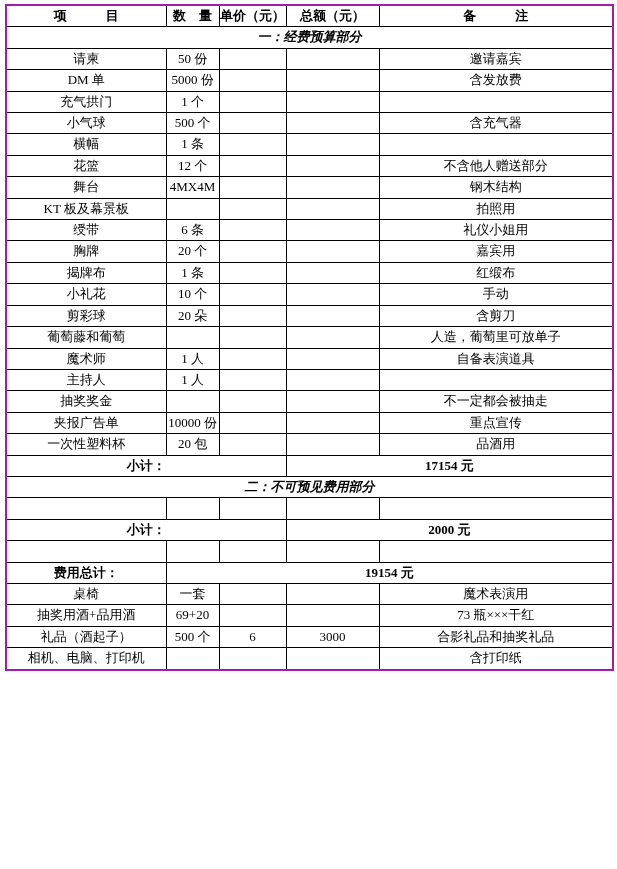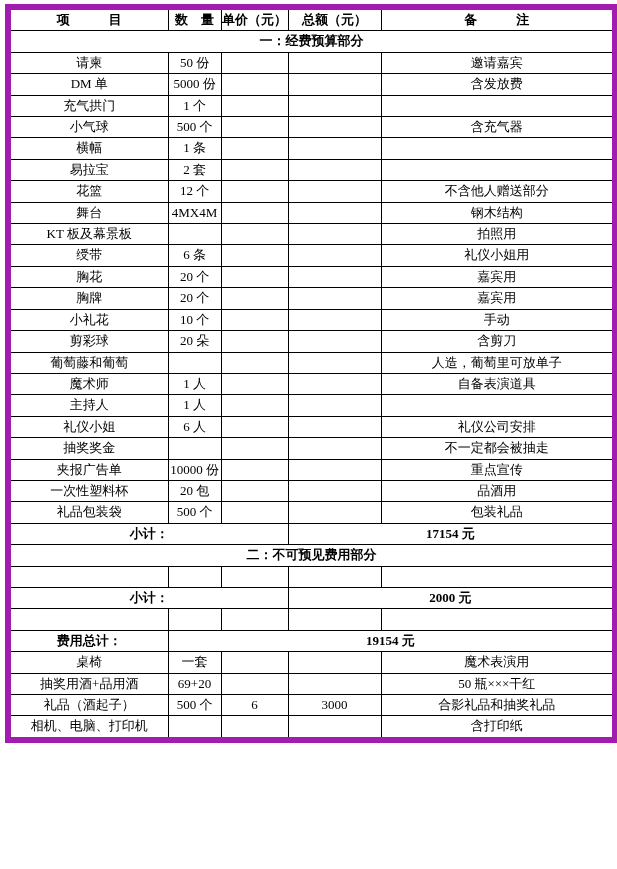--- a/index.html
+++ b/index.html
@@ -12,37 +12,37 @@
     height: 869px;
     overflow: hidden;
     font-family: "Liberation Serif", "DejaVu Serif", serif;
     color: #000000;
   }
   table.budget {
     border-collapse: collapse;
     table-layout: fixed;
     width: 607px;
     margin: 4px 0 0 5px;
-    border: 6px solid #a21caf;
+    border: 2px solid #a21caf;
   }
   table.budget th,
   table.budget td {
     border: 1px solid #000000;
     text-align: center;
     vertical-align: middle;
     font-size: 13px;
     height: 20.4px;
     line-height: 20.4px;
     padding: 0;
     white-space: nowrap;
     overflow: hidden;
     color: #000000;
   }
   table.budget th { font-weight: bold; }
-  tr.section-row td { font-weight: bold; }
+  tr.section-row td { font-weight: bold; font-style: italic; }
   tr.bold-row td { font-weight: bold; text-align: center; }
 </style>
 </head>
 <body>
 
 <table class="budget">
   <colgroup>
     <col style="width:160px">
     <col style="width:53px">
     <col style="width:67px">
@@ -91,27 +91,20 @@
         <td>含充气器</td>
       </tr>
       <tr>
         <td>横幅</td>
         <td>1 条</td>
         <td></td>
         <td></td>
         <td></td>
       </tr>
       <tr>
-        <td>易拉宝</td>
-        <td>2 套</td>
-        <td></td>
-        <td></td>
-        <td></td>
-      </tr>
-      <tr>
         <td>花篮</td>
         <td>12 个</td>
         <td></td>
         <td></td>
         <td>不含他人赠送部分</td>
       </tr>
       <tr>
         <td>舞台</td>
         <td>4MX4M</td>
         <td></td>
@@ -126,34 +119,34 @@
         <td>拍照用</td>
       </tr>
       <tr>
         <td>绶带</td>
         <td>6 条</td>
         <td></td>
         <td></td>
         <td>礼仪小姐用</td>
       </tr>
       <tr>
-        <td>胸花</td>
-        <td>20 个</td>
-        <td></td>
-        <td></td>
-        <td>嘉宾用</td>
-      </tr>
-      <tr>
         <td>胸牌</td>
         <td>20 个</td>
         <td></td>
         <td></td>
         <td>嘉宾用</td>
       </tr>
       <tr>
+        <td>揭牌布</td>
+        <td>1 条</td>
+        <td></td>
+        <td></td>
+        <td>红缎布</td>
+      </tr>
+      <tr>
         <td>小礼花</td>
         <td>10 个</td>
         <td></td>
         <td></td>
         <td>手动</td>
       </tr>
       <tr>
         <td>剪彩球</td>
         <td>20 朵</td>
         <td></td>
@@ -175,53 +168,39 @@
         <td>自备表演道具</td>
       </tr>
       <tr>
         <td>主持人</td>
         <td>1 人</td>
         <td></td>
         <td></td>
         <td></td>
       </tr>
       <tr>
-        <td>礼仪小姐</td>
-        <td>6 人</td>
-        <td></td>
-        <td></td>
-        <td>礼仪公司安排</td>
-      </tr>
-      <tr>
         <td>抽奖奖金</td>
         <td></td>
         <td></td>
         <td></td>
         <td>不一定都会被抽走</td>
       </tr>
       <tr>
         <td>夹报广告单</td>
         <td>10000 份</td>
         <td></td>
         <td></td>
         <td>重点宣传</td>
       </tr>
       <tr>
         <td>一次性塑料杯</td>
         <td>20 包</td>
         <td></td>
         <td></td>
         <td>品酒用</td>
-      </tr>
-      <tr>
-        <td>礼品包装袋</td>
-        <td>500 个</td>
-        <td></td>
-        <td></td>
-        <td>包装礼品</td>
       </tr>
       <tr class="bold-row">
         <td colspan="3">小计：</td>
         <td colspan="2">17154 元</td>
       </tr>
       <tr class="section-row">
         <td colspan="5">二：不可预见费用部分</td>
       </tr>
       <tr>
         <td></td>
@@ -250,21 +229,21 @@
         <td>一套</td>
         <td></td>
         <td></td>
         <td>魔术表演用</td>
       </tr>
       <tr>
         <td>抽奖用酒+品用酒</td>
         <td>69+20</td>
         <td></td>
         <td></td>
-        <td>50 瓶×××干红</td>
+        <td>73 瓶×××干红</td>
       </tr>
       <tr>
         <td>礼品（酒起子）</td>
         <td>500 个</td>
         <td>6</td>
         <td>3000</td>
         <td>合影礼品和抽奖礼品</td>
       </tr>
       <tr>
         <td>相机、电脑、打印机</td>

